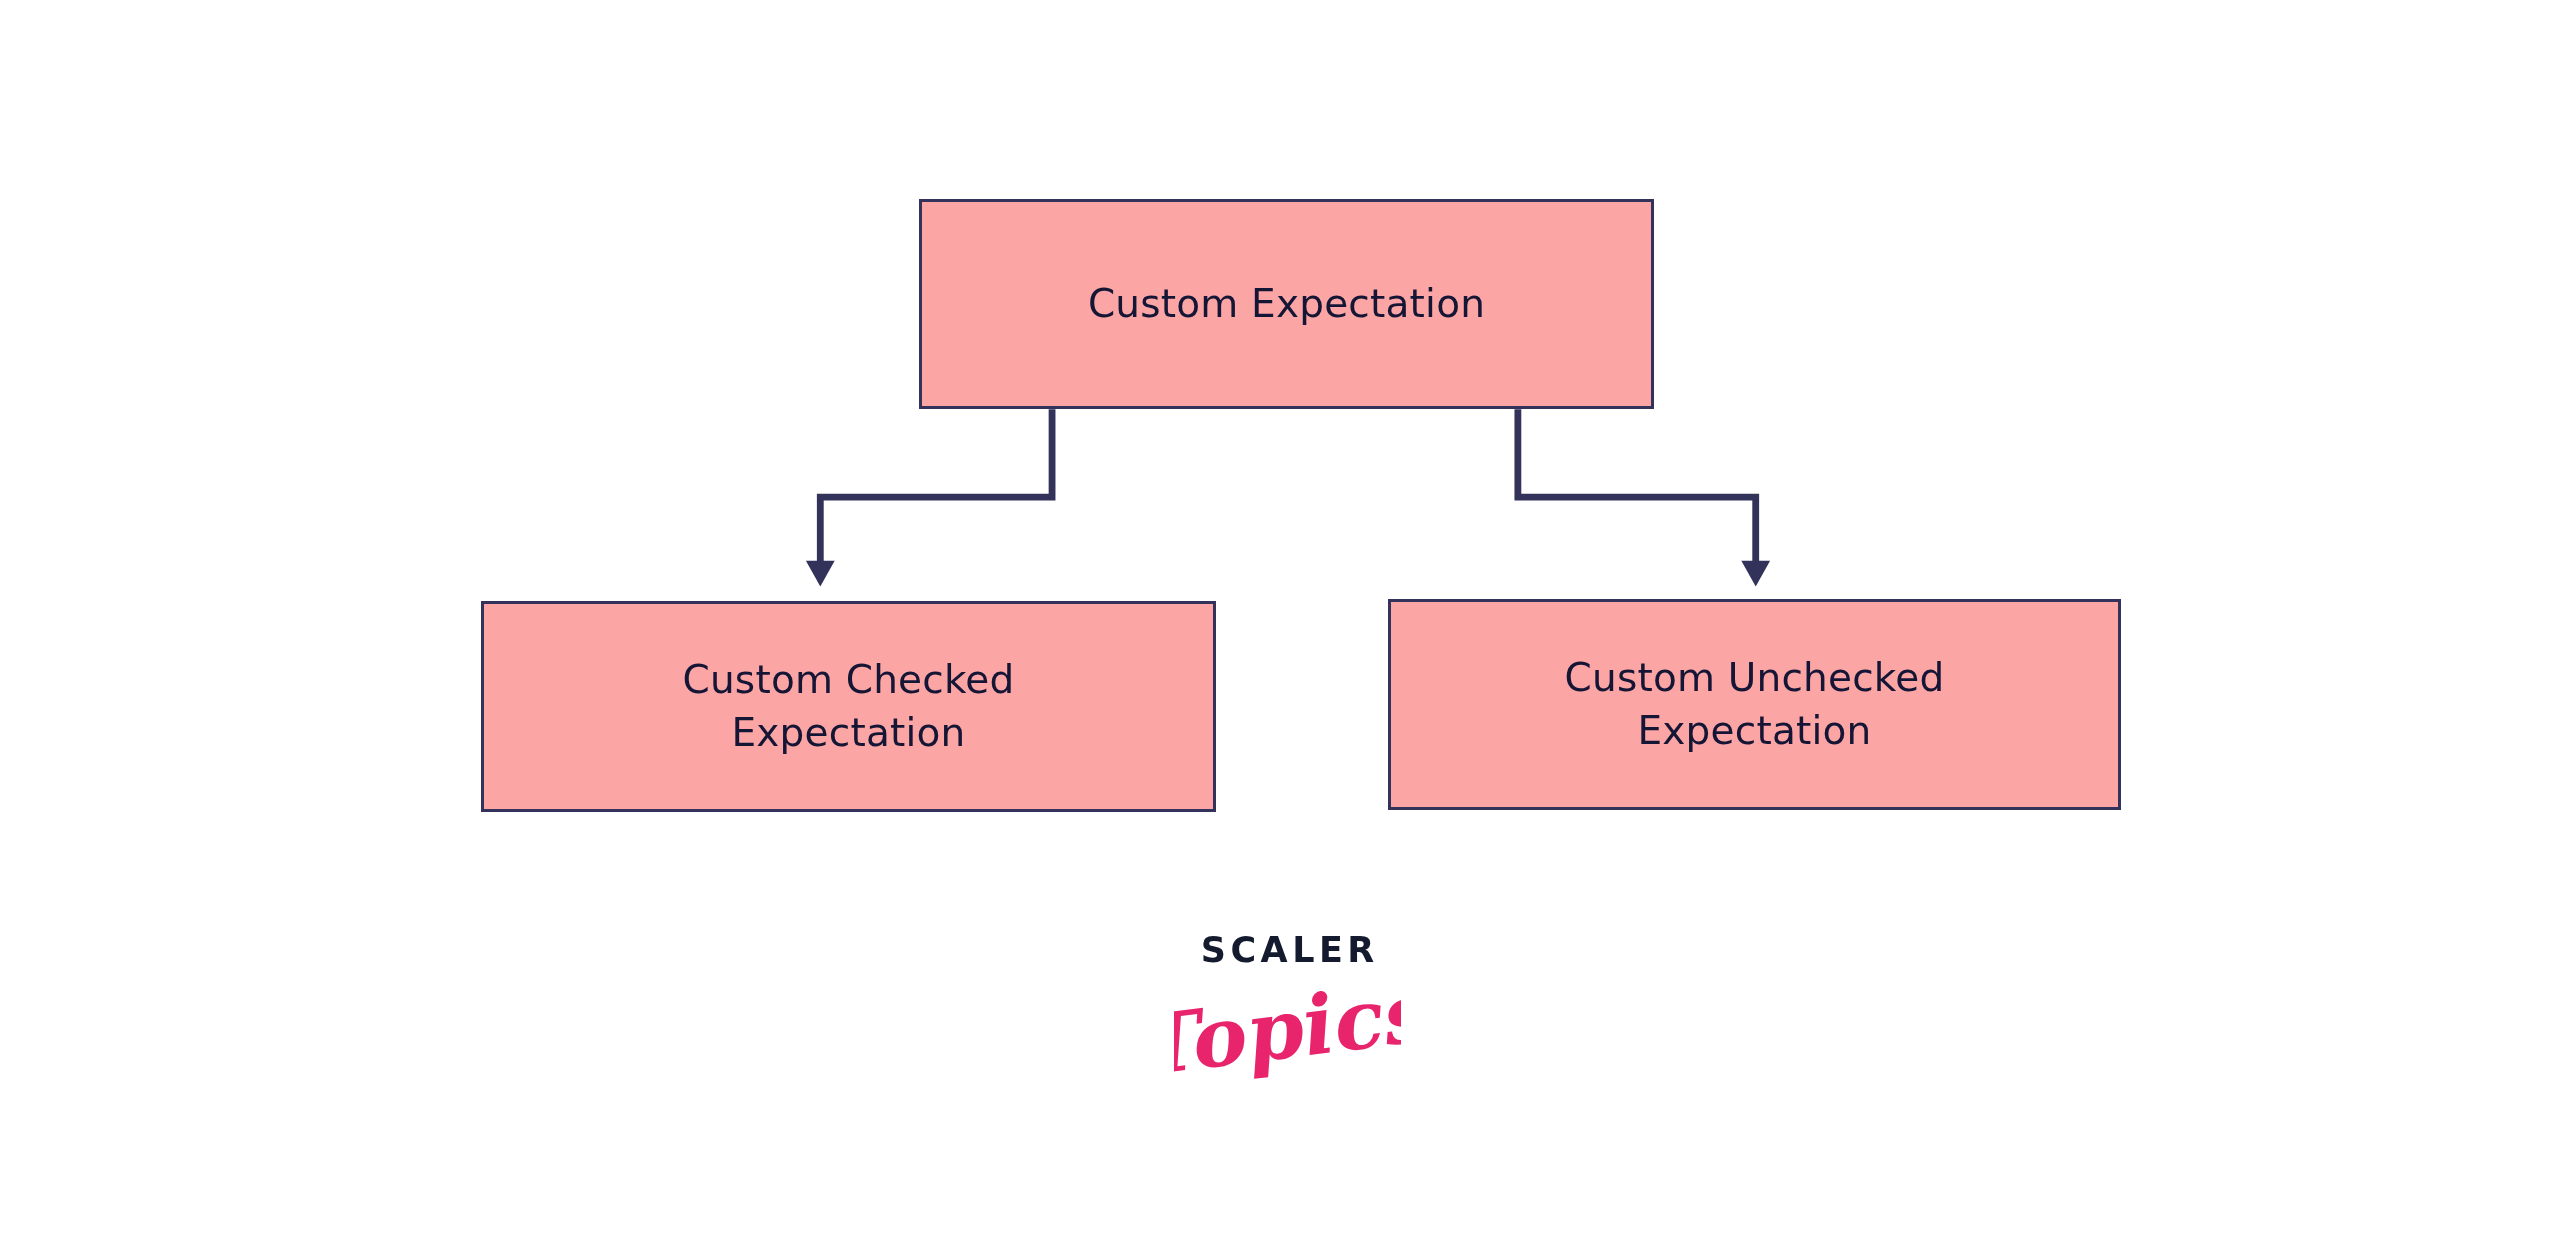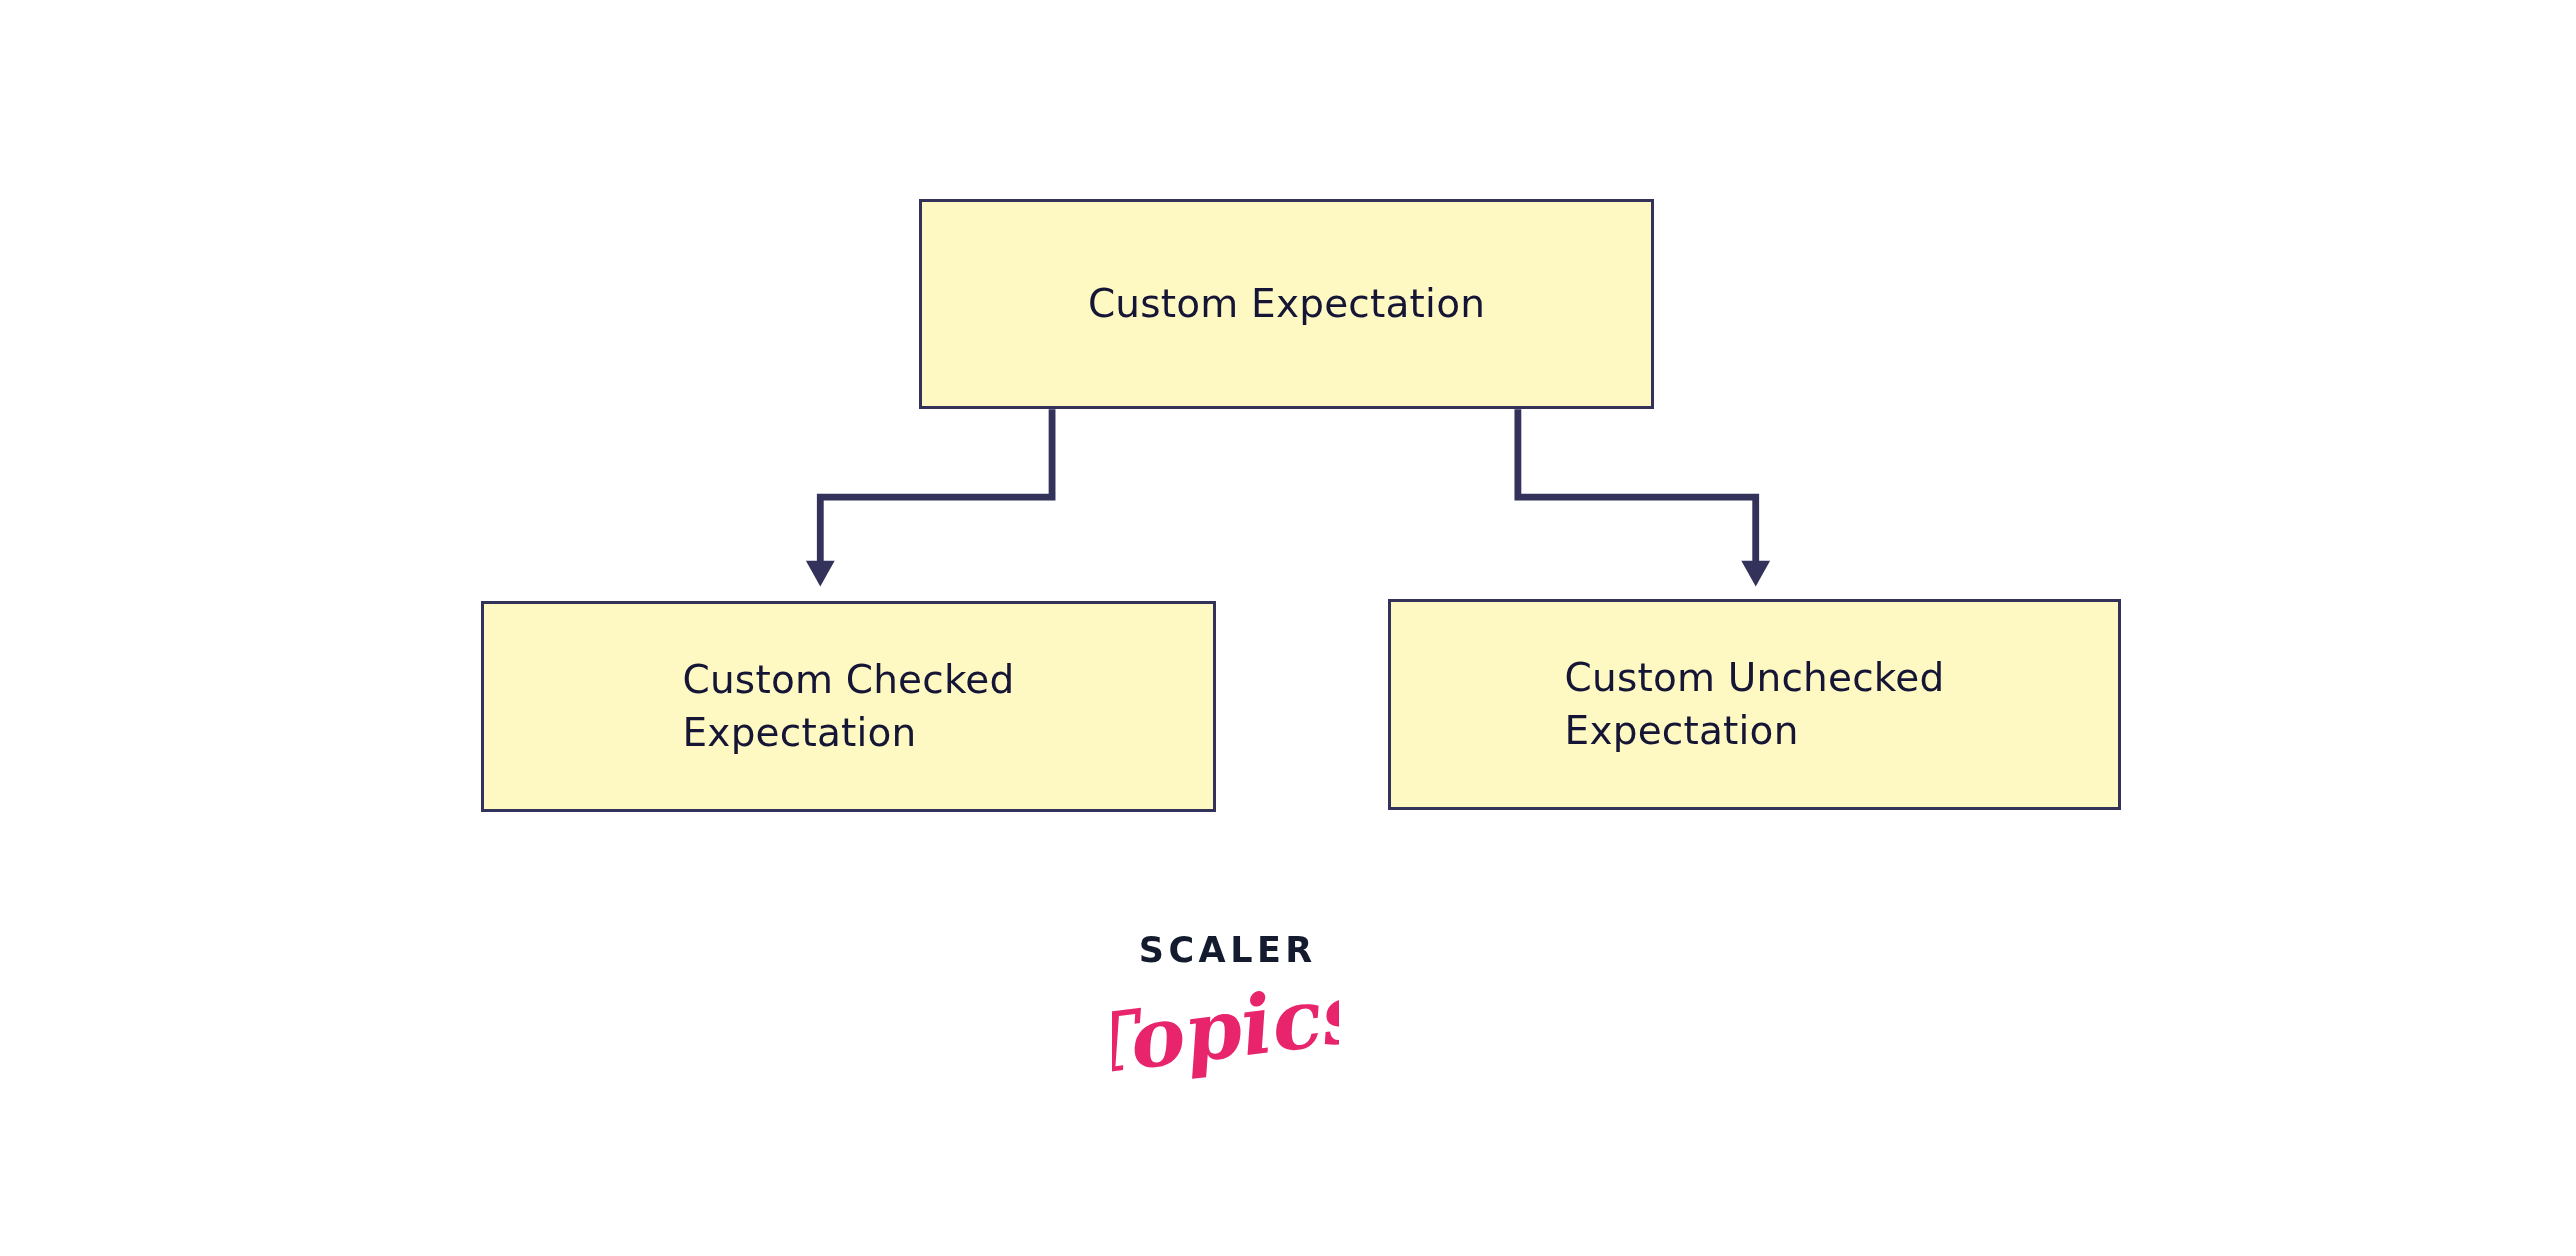--- a/index.html
+++ b/index.html
@@ -17,26 +17,26 @@
     position: relative;
     width: 2576px;
     height: 1257px;
     background: #ffffff;
   }
 
   
   .node {
     position: absolute;
     box-sizing: border-box;
-    background: #fef9c3;
+    background: #fca5a5;
     border: 3.8px solid #32325a;
     display: flex;
     align-items: center;
     justify-content: center;
-    text-align: left;
+    text-align: center;
   }
   .node-label {
     color: #151535;
     font-family: "DejaVu Sans", "Liberation Sans", sans-serif;
     font-size: 39px;
     font-weight: 400;
     line-height: 1.35;
     letter-spacing: 0.2px;
     white-space: pre-line;
   }
@@ -50,21 +50,21 @@
     position: absolute;
     left: 0; top: 0;
     width: 2576px;
     height: 1257px;
     pointer-events: none;
   }
 
   
   #logo {
     position: absolute;
-    left: 1108px;
+    left: 1170px;
     top: 933px;
     width: 235px;
     height: 174px;
     display: flex;
     flex-direction: column;
     align-items: center;
   }
   #logo-scaler {
     font-family: "DejaVu Sans", "Liberation Sans", sans-serif;
     font-size: 35px;

